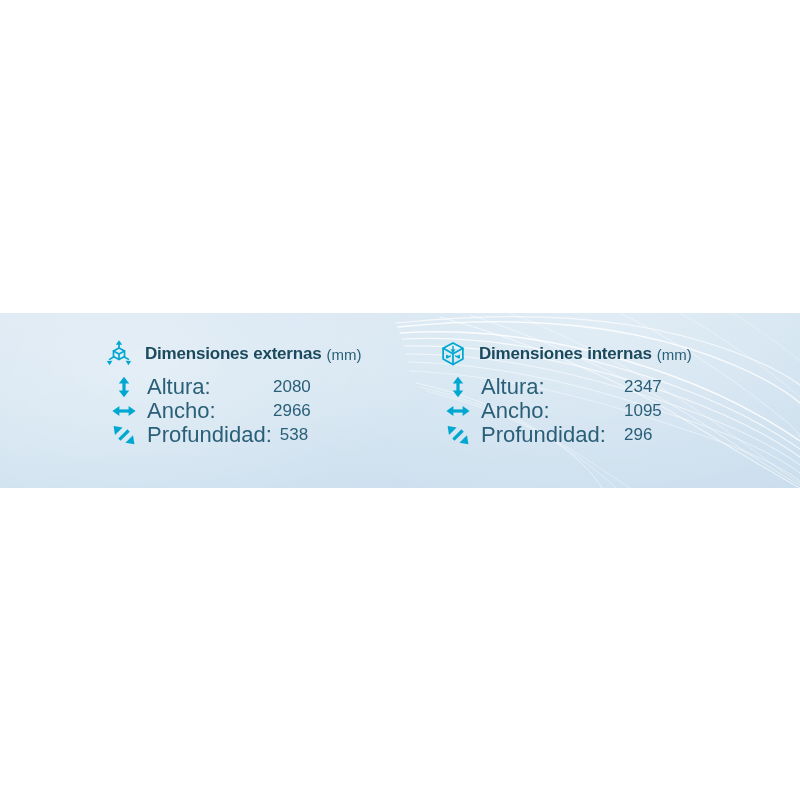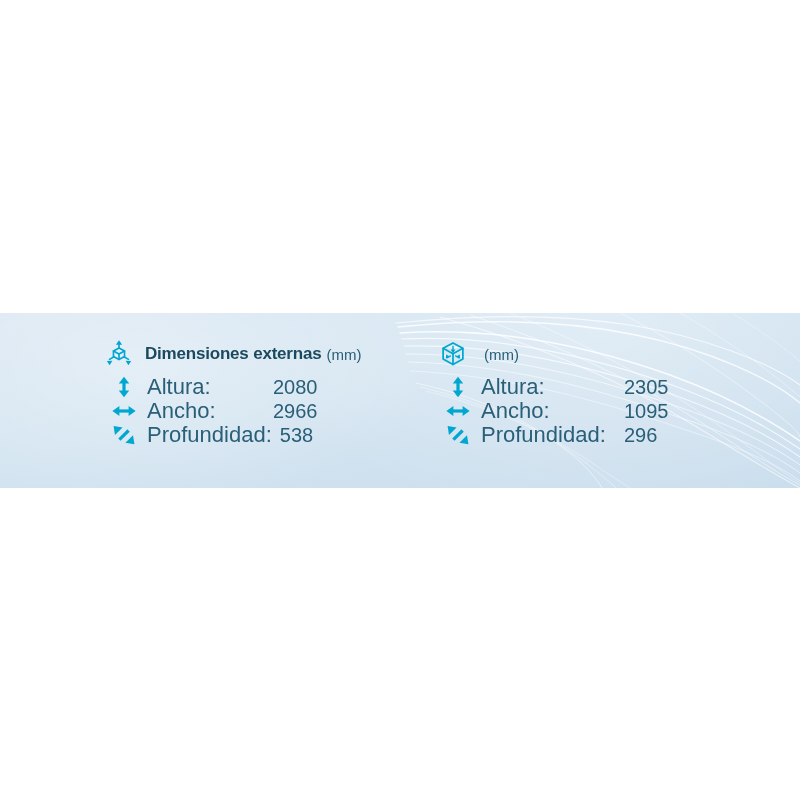--- a/index.html
+++ b/index.html
@@ -109,21 +109,21 @@
     display: block;
     margin-right: 10px;
     margin-left: 8px;
   }
   .row-label {
     font-size: 22px;
     color: #2a5f78;
     white-space: nowrap;
   }
   .row-value {
-    font-size: 20px;
+    font-size: 17px;
     color: #2a5f78;
     white-space: nowrap;
     margin-left: 8px;
   }
   
   #block-externas .row-label { min-width: 118px; }
   #block-internas .row-label { min-width: 135px; }
 </style>
 </head>
 <body>
@@ -235,33 +235,34 @@
             <path d="M20,9.6 L20,15.6"></path>
             <path d="M12.3,23.8 L16.8,21.4"></path>
             <path d="M27.7,23.8 L23.2,21.4"></path>
           </g>
           <g fill="#00a7d0">
             <path d="M20,17.9 L23.0,13.2 L17.0,13.2 Z"></path>
             <path d="M11.0,24.6 L11.3,19.6 L15.8,22.0 Z"></path>
             <path d="M29.0,24.6 L28.7,19.6 L24.2,22.0 Z"></path>
           </g>
         </svg>
+        <span class="head-title">Dimensiones internas</span>
         <span class="head-unit">(mm)</span>
       </div>
 
       <div class="rows">
 
         <div class="dim-row">
           <svg class="row-icon" viewBox="0 0 26 22" aria-hidden="true">
             <rect x="11.4" y="5.0" width="3.2" height="12.2" fill="#00a7d0"></rect>
             <path d="M13,0.8 L18.2,7.4 L7.8,7.4 Z" fill="#00a7d0"></path>
             <path d="M13,21.2 L18.2,14.6 L7.8,14.6 Z" fill="#00a7d0"></path>
           </svg>
           <span class="row-label">Altura:</span>
-          <span class="row-value">2305</span>
+          <span class="row-value">2347</span>
         </div>
 
         <div class="dim-row">
           <svg class="row-icon" viewBox="0 0 26 22" aria-hidden="true">
             <rect x="6.2" y="9.4" width="13.6" height="3.2" fill="#00a7d0"></rect>
             <path d="M1.4,11 L8.4,6.0 L8.4,16.0 Z" fill="#00a7d0"></path>
             <path d="M24.6,11 L17.6,6.0 L17.6,16.0 Z" fill="#00a7d0"></path>
           </svg>
           <span class="row-label">Ancho:</span>
           <span class="row-value">1095</span>

